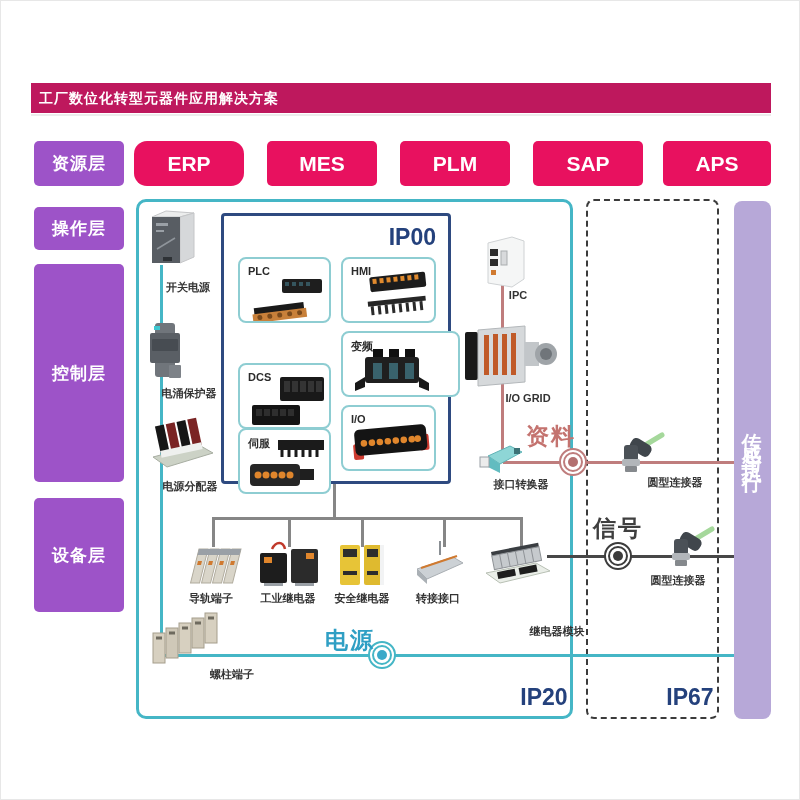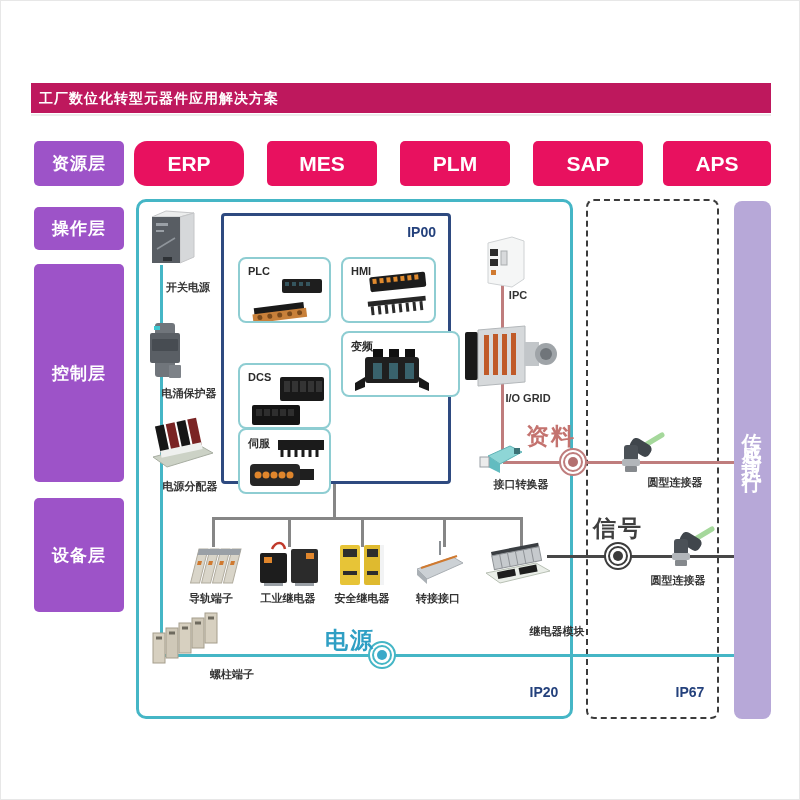--- a/index.html
+++ b/index.html
@@ -31,21 +31,21 @@
   .rightbar{
     left:733px;top:200px;width:37px;height:518px;background:#b7a8d8;border-radius:8px;
     display:flex;align-items:center;justify-content:center;
   }
   .rightbar-text{
     writing-mode:vertical-rl;text-orientation:upright;color:#ffffff;font-weight:bold;
     font-size:20px;letter-spacing:10px;margin-top:-36px;
   }
   .ip00box{left:220px;top:212px;width:230px;height:271px;border:3px solid #2e4a80;
     border-radius:4px;box-sizing:border-box;background:#ffffff;}
-  .ipzone{color:#24417c;font-weight:bold;font-size:14px;}
+  .ipzone{color:#24417c;font-weight:bold;font-size:23px;}
   .modbox{position:absolute;border:2px solid #8ecdd2;border-radius:8px;background:#ffffff;
     box-sizing:border-box;}
   .modlabel{position:absolute;left:8px;top:6px;font-size:11px;font-weight:bold;color:#2b2b2b;}
   .line{position:absolute;}
   .l-teal{background:#45b6c6;}
   .l-salmon{background:#bf7d7d;}
   .l-gray{background:#868686;}
   .l-dark{background:#474747;}
   .devlabel{
     position:absolute;transform:translateX(-50%);font-size:11px;font-weight:bold;
@@ -174,20 +174,38 @@
       <path d="M34,10 v7 M41,10 v7 M48,10 v7 M55,10 v7 M62,10 v7 M69,10 v7" stroke="#1b1b1b" stroke-width="3"></path>
       <rect x="2" y="24" width="50" height="22" rx="4" fill="#262626"></rect>
       <circle cx="10" cy="35" r="3.5" fill="#e0862c"></circle>
         <circle cx="18" cy="35" r="3.5" fill="#e0862c"></circle>
       <circle cx="26" cy="35" r="3.5" fill="#e0862c"></circle>
         <circle cx="34" cy="35" r="3.5" fill="#e0862c"></circle>
       <circle cx="42" cy="35" r="3.5" fill="#e0862c"></circle>
       <rect x="52" y="29" width="14" height="11" fill="#1f1f1f"></rect>
     </svg>
   </div>
+  <div class="modbox" style="left:340px;top:404px;width:95px;height:66px;">
+    <span class="modlabel">I/O</span>
+    <svg width="80" height="44" style="position:absolute;left:8px;top:14px;">
+      <g transform="rotate(-5 40 22)">
+        <rect x="2" y="20" width="10" height="16" rx="2" fill="#cc3b30"></rect>
+        <rect x="68" y="16" width="10" height="16" rx="2" fill="#cc3b30"></rect>
+        <rect x="4" y="6" width="72" height="26" rx="5" fill="#141414"></rect>
+        <circle cx="13" cy="20" r="3.3" fill="#e0862c"></circle>
+          <circle cx="21" cy="20" r="3.3" fill="#e0862c"></circle>
+        <circle cx="29" cy="20" r="3.3" fill="#e0862c"></circle>
+          <circle cx="37" cy="20" r="3.3" fill="#e0862c"></circle>
+        <circle cx="45" cy="20" r="3.3" fill="#e0862c"></circle>
+          <circle cx="53" cy="20" r="3.3" fill="#e0862c"></circle>
+        <circle cx="61" cy="20" r="3.3" fill="#e0862c"></circle>
+          <circle cx="67" cy="20" r="3.3" fill="#e0862c"></circle>
+      </g>
+    </svg>
+  </div>
 
   <svg class="abs" width="52" height="62" style="left:143px;top:206px;">
     <polygon points="8,10 22,4 50,6 36,10" fill="#eceded" stroke="#c5c6c8" stroke-width="1"></polygon>
     <polygon points="36,10 50,6 50,50 36,56" fill="#d6d8da" stroke="#c5c6c8" stroke-width="1"></polygon>
     <rect x="8" y="10" width="28" height="46" fill="#585d63"></rect>
     <rect x="12" y="16" width="12" height="3" fill="#9aa0a6"></rect>
     <rect x="12" y="23" width="8" height="2" fill="#9aa0a6"></rect>
     <path d="M13,42 L31,31" stroke="#8f959b" stroke-width="1.5"></path>
     <rect x="19" y="50" width="9" height="4" fill="#2e3236"></rect>
   </svg>

